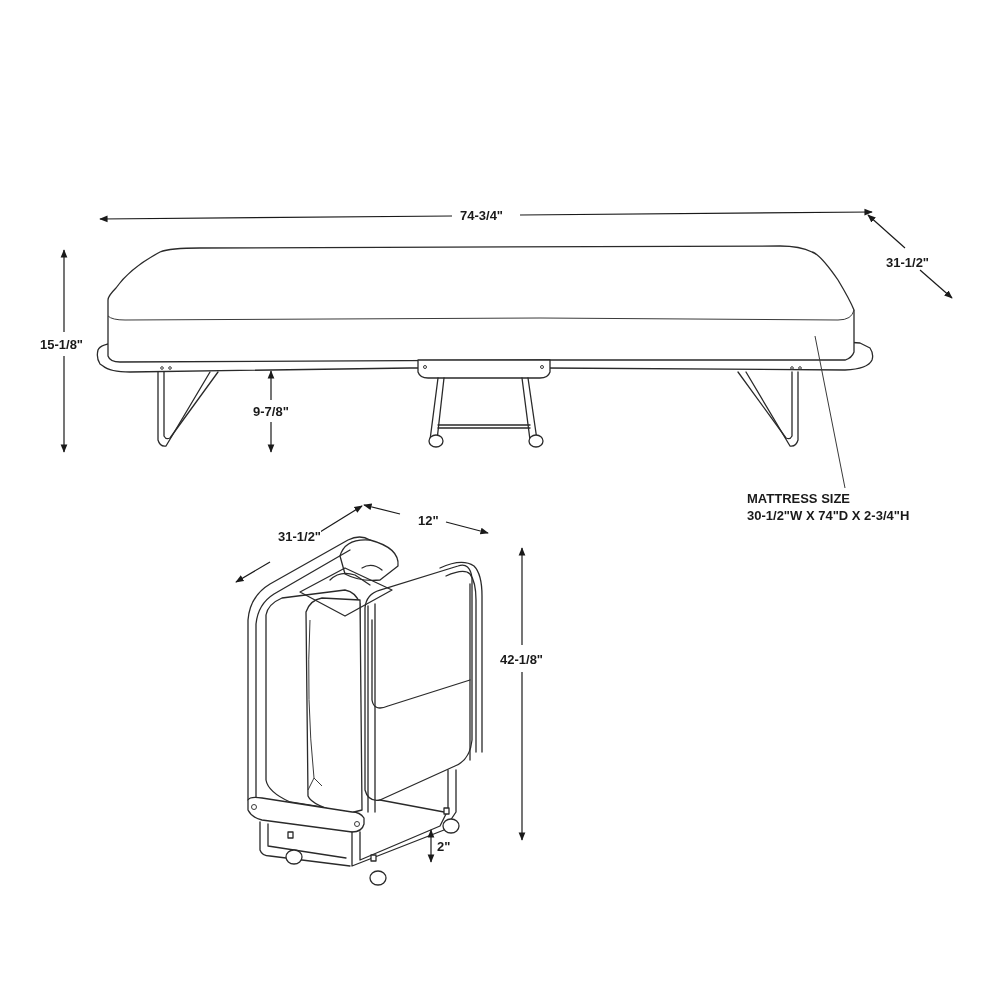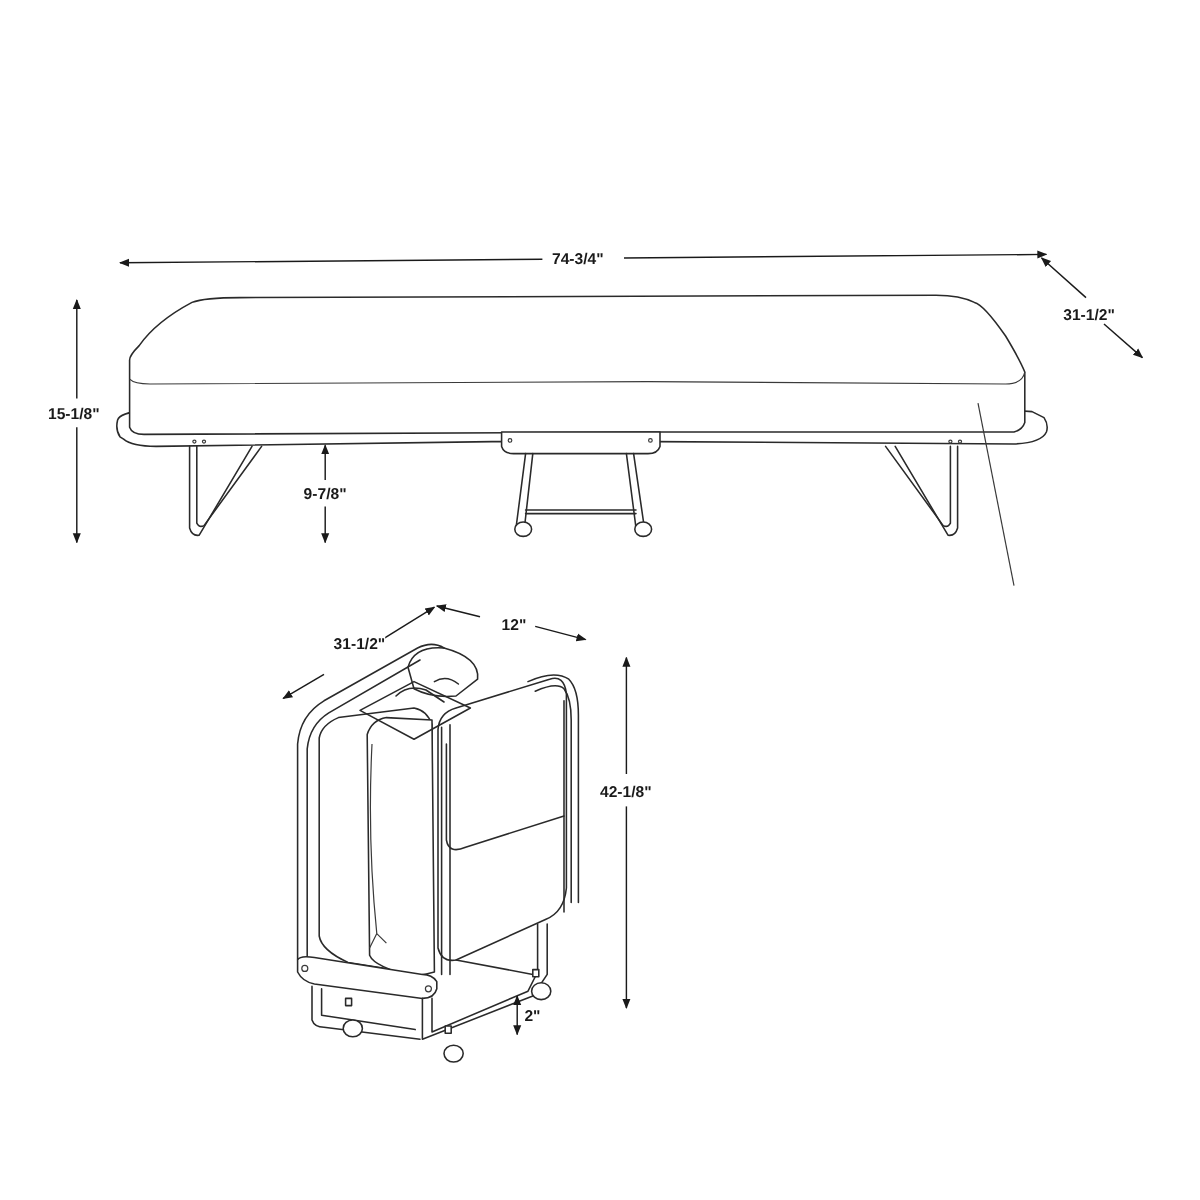--- a/index.html
+++ b/index.html
@@ -126,18 +126,22 @@
       <line class="arrow" x1="431" y1="830" x2="431" y2="862" marker-start="url(#ah)" marker-end="url(#ah)"></line>
     </g>
   </svg>
 
   
   <span class="lbl dim" style="left:460px; top:209px;">74-3/4"</span>
   <span class="lbl dim" style="left:886px; top:256px;">31-1/2"</span>
   <span class="lbl dim" style="left:40px; top:338px;">15-1/8"</span>
   <span class="lbl dim" style="left:253px; top:405px;">9-7/8"</span>
 
+  <div class="lbl note" style="left:747px; top:491px;">
+    <div>MATTRESS SIZE</div>
+    <div>30-1/2"W X 74"D X 2-3/4"H</div>
+  </div>
 
   <span class="lbl dim" style="left:278px; top:530px;">31-1/2"</span>
   <span class="lbl dim" style="left:418px; top:514px;">12"</span>
   <span class="lbl dim" style="left:500px; top:653px;">42-1/8"</span>
   <span class="lbl dim" style="left:437px; top:840px; background:transparent;">2"</span>
 </div>
 
 </body></html>

